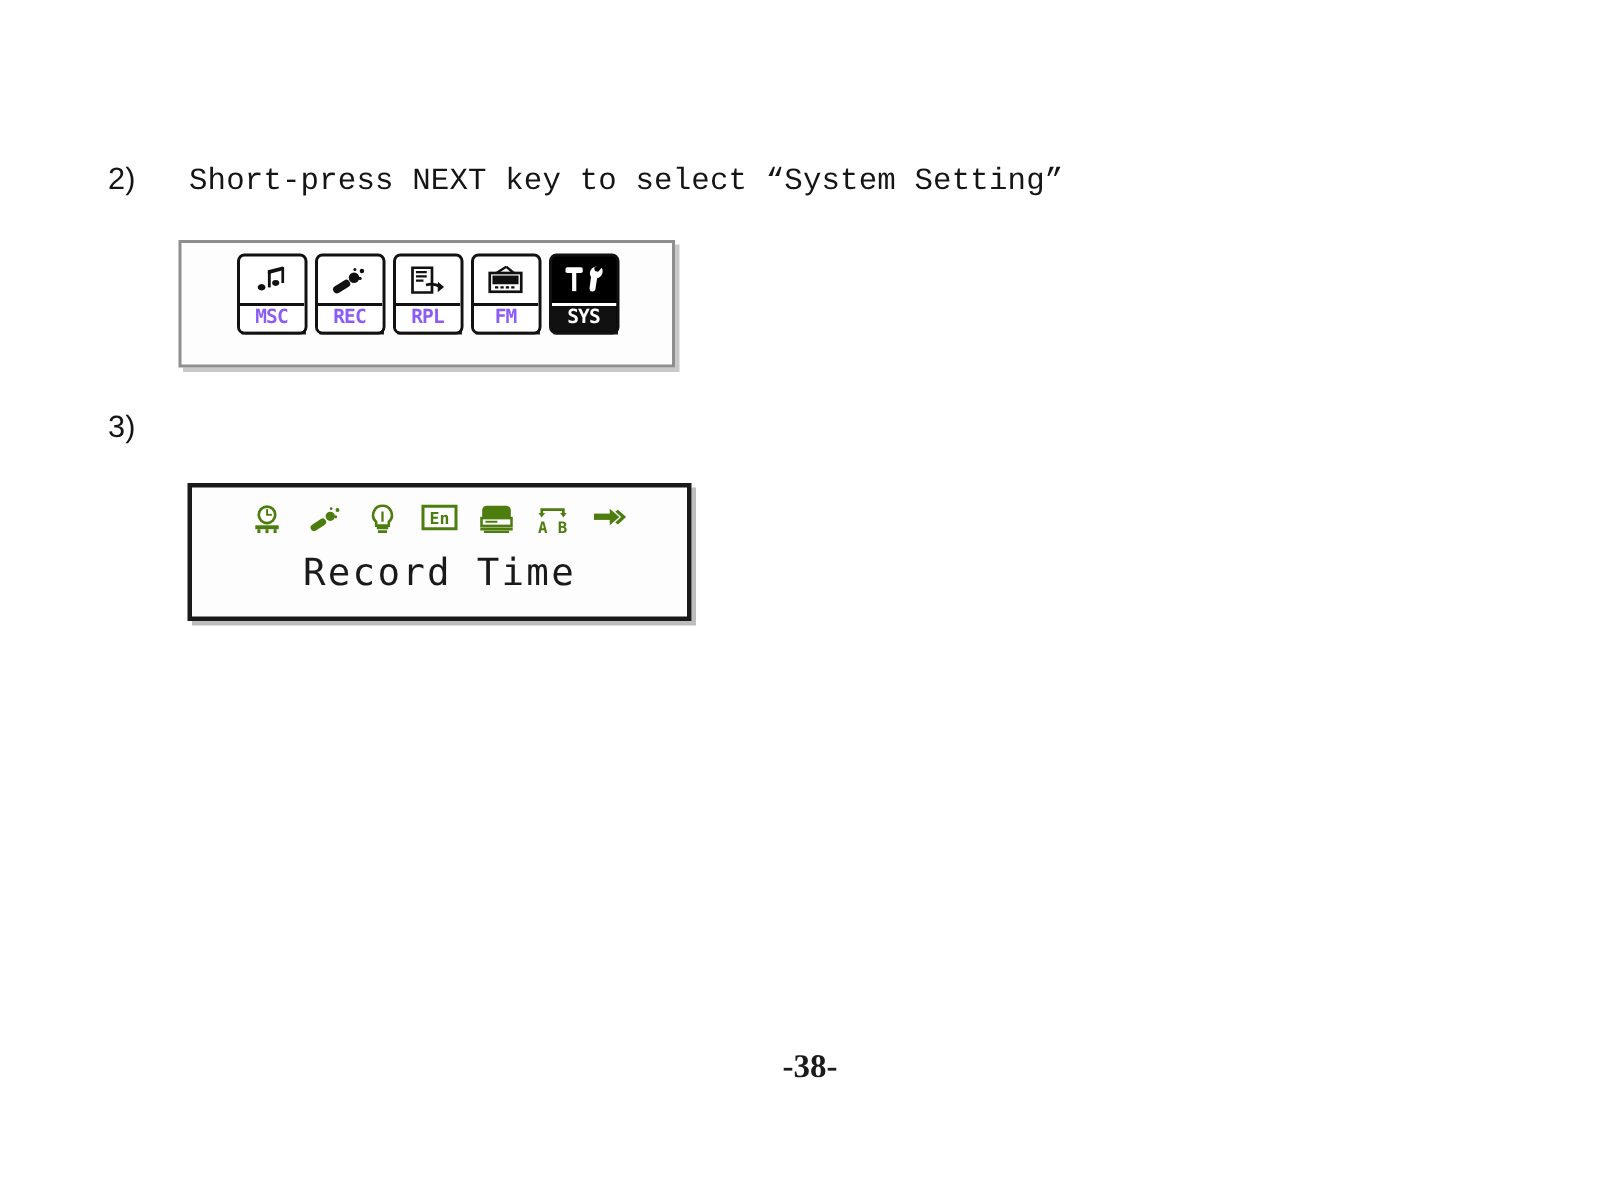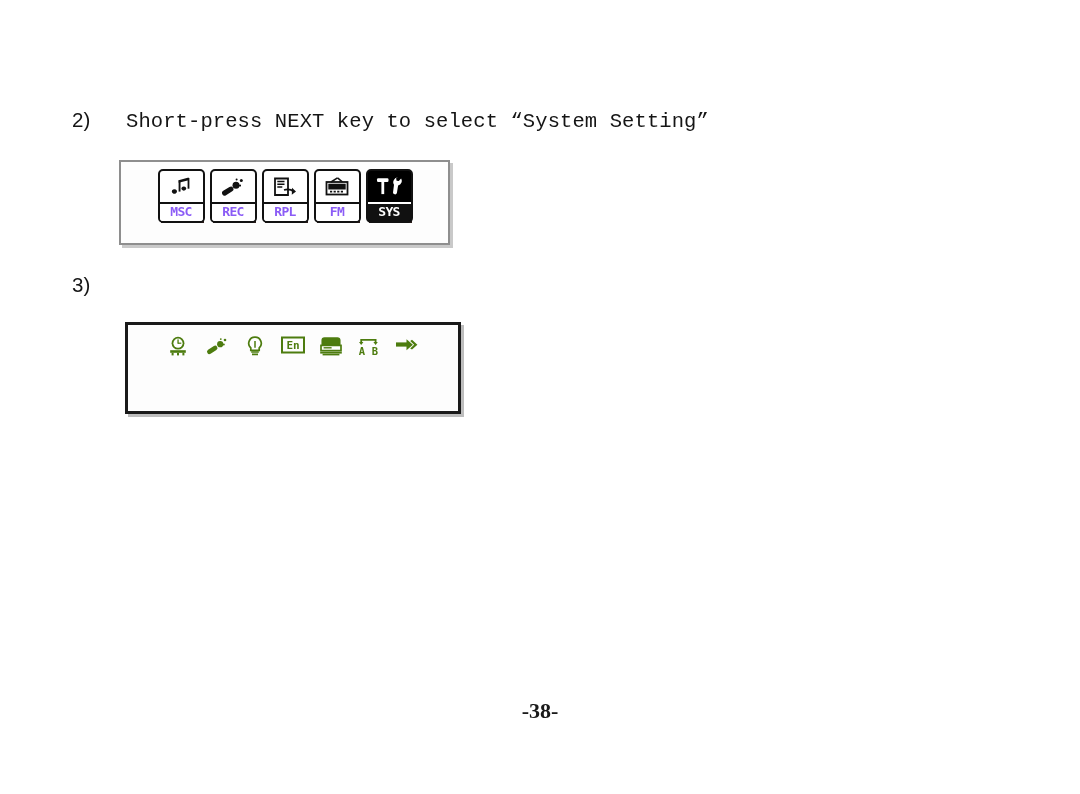--- a/index.html
+++ b/index.html
@@ -335,15 +335,16 @@
     <div class="sys-icon">
       <svg width="26" height="20" viewBox="0 0 26 20" fill="currentColor">
         <rect x="2.0" y="7.4" width="12.0" height="4.2"></rect>
         <path d="M12.5 4.2 l6.4 5.5 l-6.4 5.5 z"></path>
         <path d="M18.0 4.8 l5.4 4.9 l-5.4 4.9 l-1.8 -1.2 l3.9 -3.7 l-3.9 -3.7 z"></path>
       </svg>
     </div>
 
   </div>
 
+  <div class="lcd-caption">Record Time</div>
 </div>
 
 <div id="page-number">-38-</div>
 
 </body></html>

